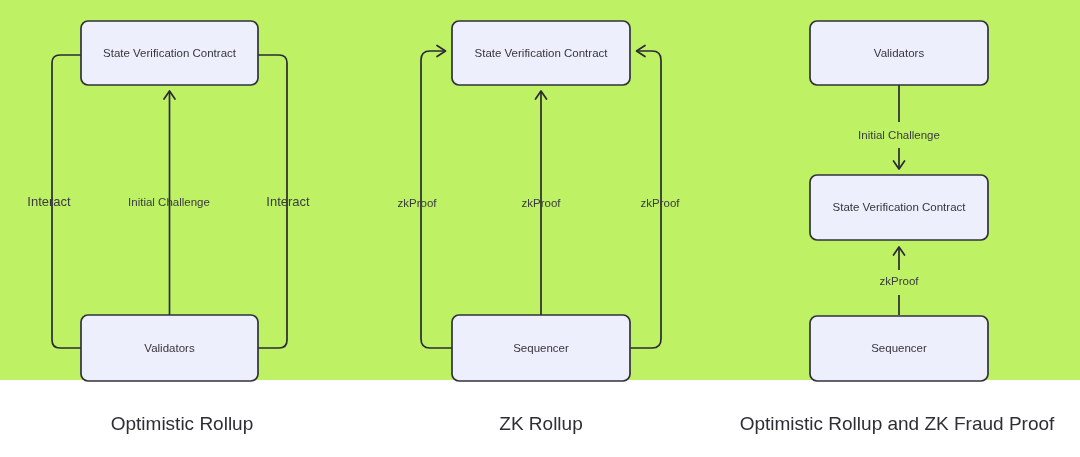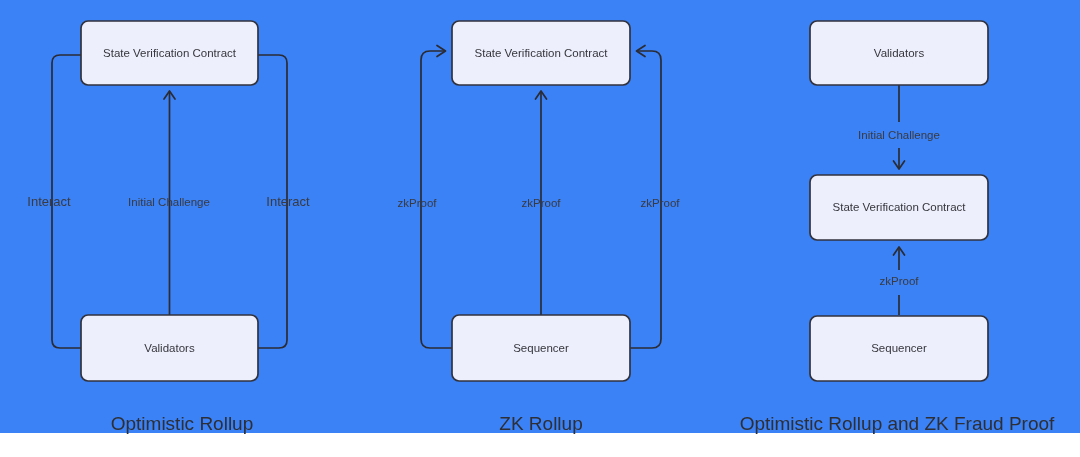--- a/index.html
+++ b/index.html
@@ -9,22 +9,22 @@
   }
   body {
     width: 1080px;
     height: 457px;
     font-family: "Liberation Sans", sans-serif;
     overflow: hidden;
   }
   #diagram-root {
     position: relative;
     width: 1080px;
-    height: 433px;
-    background: #3b82f6;
+    height: 380px;
+    background: #bef264;
   }
   svg.panel-svg {
     position: absolute;
     top: 0;
     left: 0;
     width: 1080px;
     height: 457px;
     display: block;
   }
   .node-rect {

